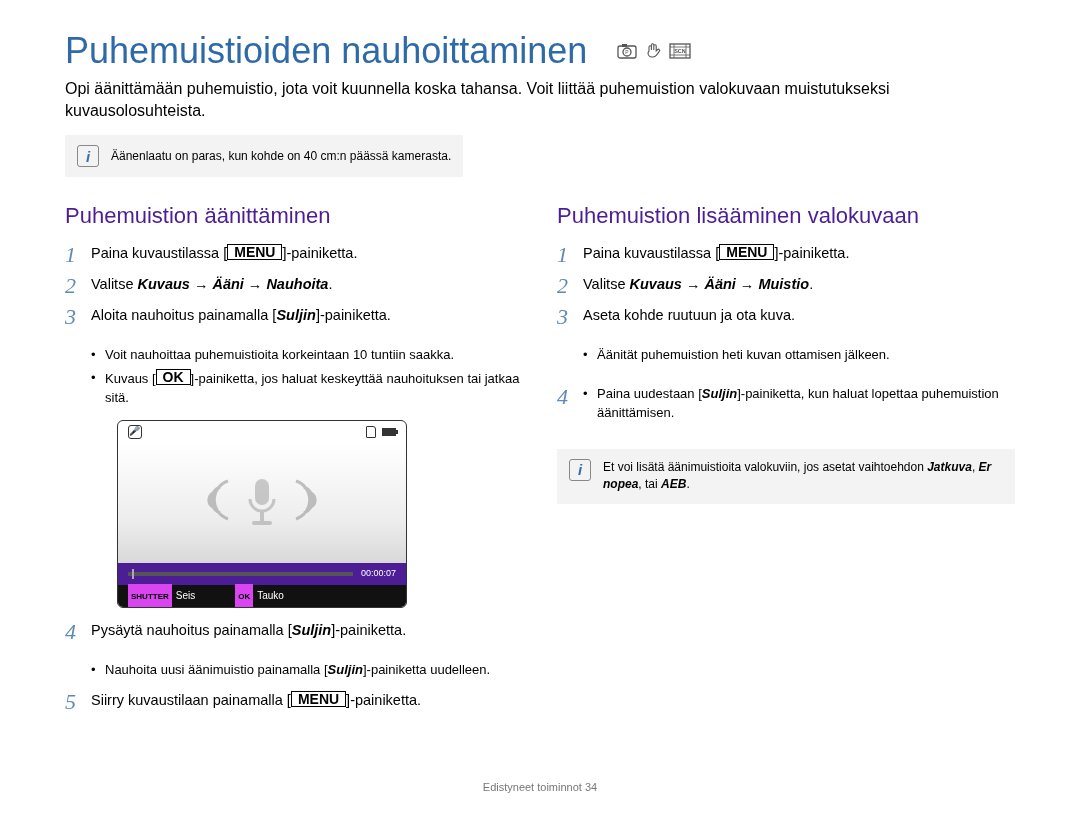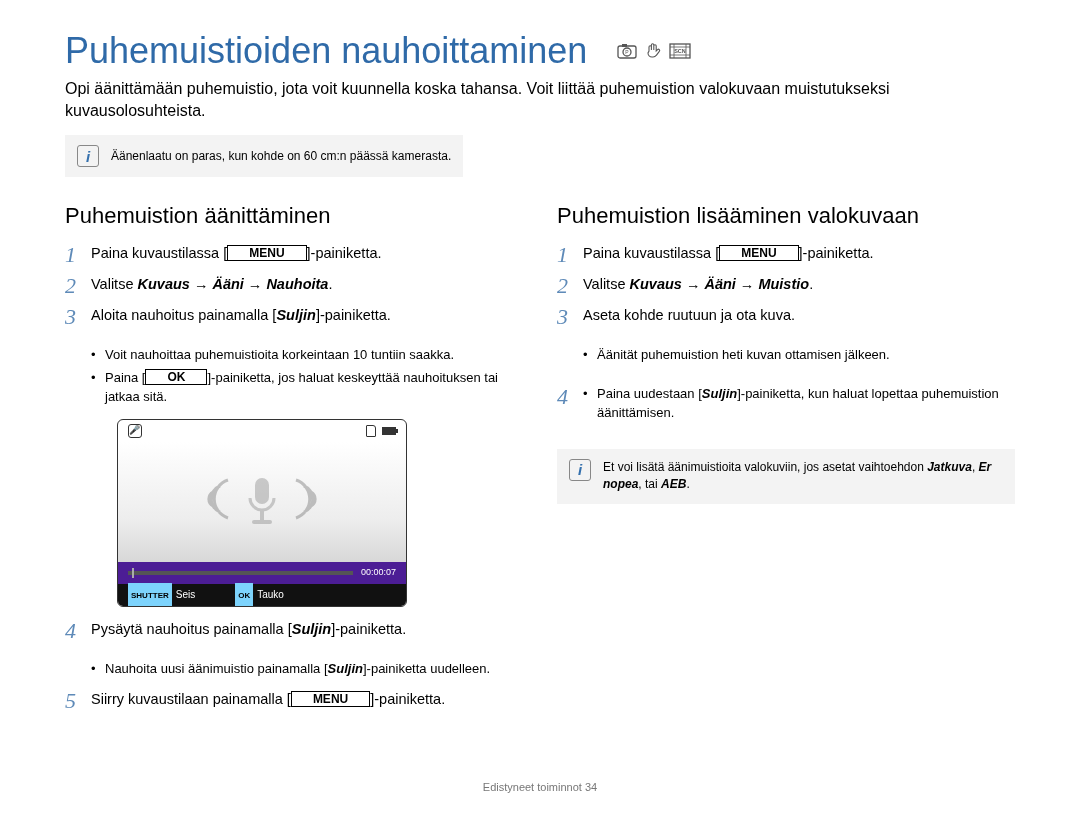--- a/index.html
+++ b/index.html
@@ -57,21 +57,21 @@
     font-weight: bold;
     font-size: 15px;
     flex: none;
   }
   .columns {
     display: flex;
     gap: 34px;
   }
   .col { flex: 1; }
   .section-heading {
-    color: #000000;
+    color: #4c1d95;
     font-size: 22px;
     font-weight: normal;
     margin-bottom: 14px;
   }
   ol.steps {
     list-style: none;
     counter-reset: step;
   }
   ol.steps > li {
     position: relative;
@@ -104,22 +104,22 @@
   }
   ul.sub > li::before {
     content: "•";
     position: absolute;
     left: 0;
     top: 0;
   }
   .kbd-box {
     display: inline-block;
     border: 1px solid #000;
-    padding: 0 21px;
-    font-size: 12px;
+    padding: 0 6px;
+    font-size: 14px;
     font-weight: bold;
     font-family: Arial, sans-serif;
     line-height: 14px;
     vertical-align: 1px;
   }
   .camera-preview {
     margin: 12px 0 12px 26px;
     width: 290px;
     border: 1px solid #333;
     border-radius: 6px;
@@ -175,21 +175,21 @@
   .cam-bottom {
     height: 22px;
     background: #111;
     color: #fff;
     font-size: 10px;
     display: flex;
     align-items: center;
     padding: 0 10px;
     gap: 40px;
   }
-  .cam-bottom .lbl { font-size: 8px; background:#7dd3fc; color:#000; padding:8px 3px; font-weight:bold; margin-right:4px;}
+  .cam-bottom .lbl { font-size: 8px; background:#d946ef; color:#000; padding:8px 3px; font-weight:bold; margin-right:4px;}
   .right-note {
     background: #f3f3f3;
     padding: 10px 12px;
     font-size: 12px;
     display: flex;
     gap: 12px;
     margin-top: 26px;
   }
   .right-note .txt { line-height: 1.45; }
 
@@ -236,40 +236,40 @@
           <text x="11" y="10" font-size="5.5" fill="#555" text-anchor="middle" font-weight="bold">SCN</text>
         </svg>
       </span>
   </span>
 </h1>
 
 <p class="intro">Opi äänittämään puhemuistio, jota voit kuunnella koska tahansa. Voit liittää puhemuistion valokuvaan muistutukseksi kuvausolosuhteista.</p>
 
 <div class="note-box">
   <span class="note-icon">i</span>
-  <span>Äänenlaatu on paras, kun kohde on 60 cm:n päässä kamerasta.</span>
+  <span>Äänenlaatu on paras, kun kohde on 40 cm:n päässä kamerasta.</span>
 </div>
 
 <div class="columns">
 
   <div class="col">
     <h2 class="section-heading">Puhemuistion äänittäminen</h2>
     <ol class="steps">
       <li>
         <span>Paina kuvaustilassa [</span><span class="kbd-box">MENU</span><span>]-painiketta.</span>
       </li>
       <li>
         <span>Valitse </span><b>Kuvaus → Ääni → Nauhoita</b><span>.</span>
       </li>
       <li>
         <span>Aloita nauhoitus painamalla [</span><b>Suljin</b><span>]-painiketta.</span>
         <ul class="sub">
           <li>Voit nauhoittaa puhemuistioita korkeintaan 10 tuntiin saakka.</li>
           <li>
-            <span>Paina [</span><span class="kbd-box">OK</span><span>]-painiketta, jos haluat keskeyttää nauhoituksen tai jatkaa sitä.</span>
+            <span>Kuvaus [</span><span class="kbd-box">OK</span><span>]-painiketta, jos haluat keskeyttää nauhoituksen tai jatkaa sitä.</span>
           </li>
         </ul>
 
         <div class="camera-preview">
           <div class="cam-top">
             <span class="mic-small">🎤</span>
             <span style="display:flex;gap:6px;align-items:center">
               <span class="sd"></span>
               <span class="battery">
                   <span class="fill"></span>

